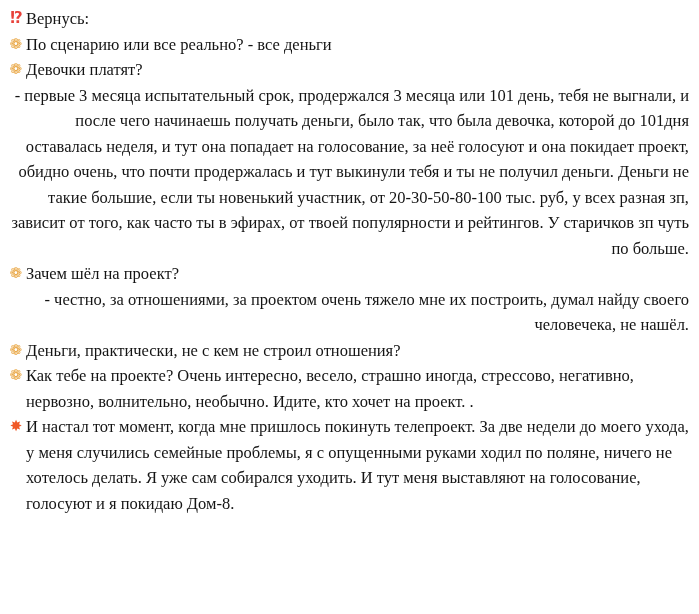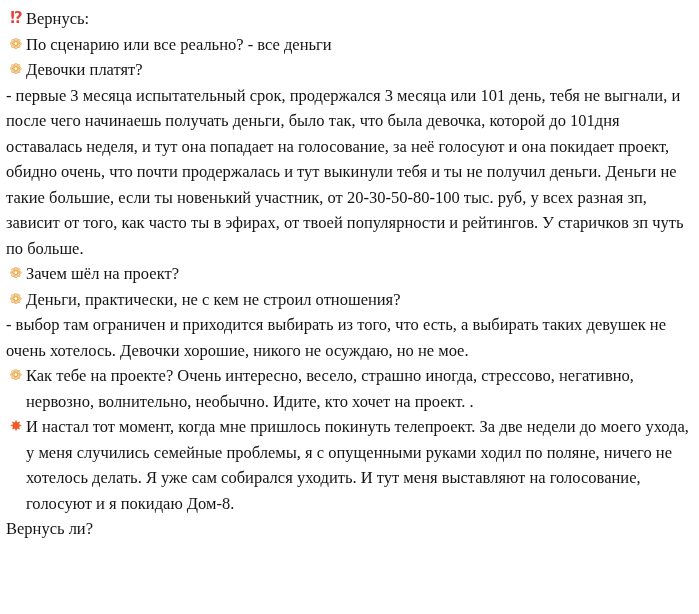--- a/index.html
+++ b/index.html
@@ -25,21 +25,21 @@
     margin: 0;
     padding: 0;
     text-align: left;
   }
   .para {
     font-size: 16.5px;
     line-height: 25.5px;
     color: #141414;
     margin: 0;
     padding: 0;
-    text-align: left;
+    text-align: right;
   }
   .bullet-line {
     display: flex;
     align-items: flex-start;
     gap: 0;
   }
   .emoji {
     display: inline-block;
     flex: none;
     width: 20px;
@@ -83,33 +83,32 @@
     <span class="txt">Девочки платят?</span>
   </div>
 
   <p class="para">- первые 3 месяца испытательный срок, продержался 3 месяца или 101 день, тебя не выгнали, и после чего начинаешь получать деньги, было так, что была девочка, которой до 101дня оставалась неделя, и тут она попадает на голосование, за неё голосуют и она покидает проект, обидно очень, что почти продержалась и тут выкинули тебя и ты не получил деньги. Деньги не такие большие, если ты новенький участник, от 20-30-50-80-100 тыс. руб, у всех разная зп, зависит от того, как часто ты в эфирах, от твоей популярности и рейтингов. У старичков зп чуть по больше.</p>
 
   <div class="line bullet-line">
     <span class="emoji flower">❁</span>
     <span class="txt">Зачем шёл на проект?</span>
   </div>
 
+  <p class="para">- честно, за отношениями, за проектом очень тяжело мне их построить, думал найду своего человечека, не нашёл.</p>
 
   <div class="line bullet-line">
     <span class="emoji flower">❁</span>
     <span class="txt">Деньги, практически, не с кем не строил отношения?</span>
   </div>
 
-  <p class="para">- выбор там ограничен и приходится выбирать из того, что есть, а выбирать таких девушек не очень хотелось. Девочки хорошие, никого не осуждаю, но не мое.</p>
 
   <div class="line bullet-line">
     <span class="emoji flower">❁</span>
     <span class="txt">Как тебе на проекте? Очень интересно, весело, страшно иногда, стрессово, негативно, нервозно, волнительно, необычно. Идите, кто хочет на проект. .</span>
   </div>
 
   <div class="line bullet-line">
     <span class="emoji boom">✸</span>
     <span class="txt">И настал тот момент, когда мне пришлось покинуть телепроект. За две недели до моего ухода, у меня случились семейные проблемы, я с опущенными руками ходил по поляне, ничего не хотелось делать. Я уже сам собирался уходить. И тут меня выставляют на голосование, голосуют и я покидаю Дом-8.</span>
   </div>
 
-  <p class="para">Вернусь ли?</p>
 
 </div>
 
 </body></html>

